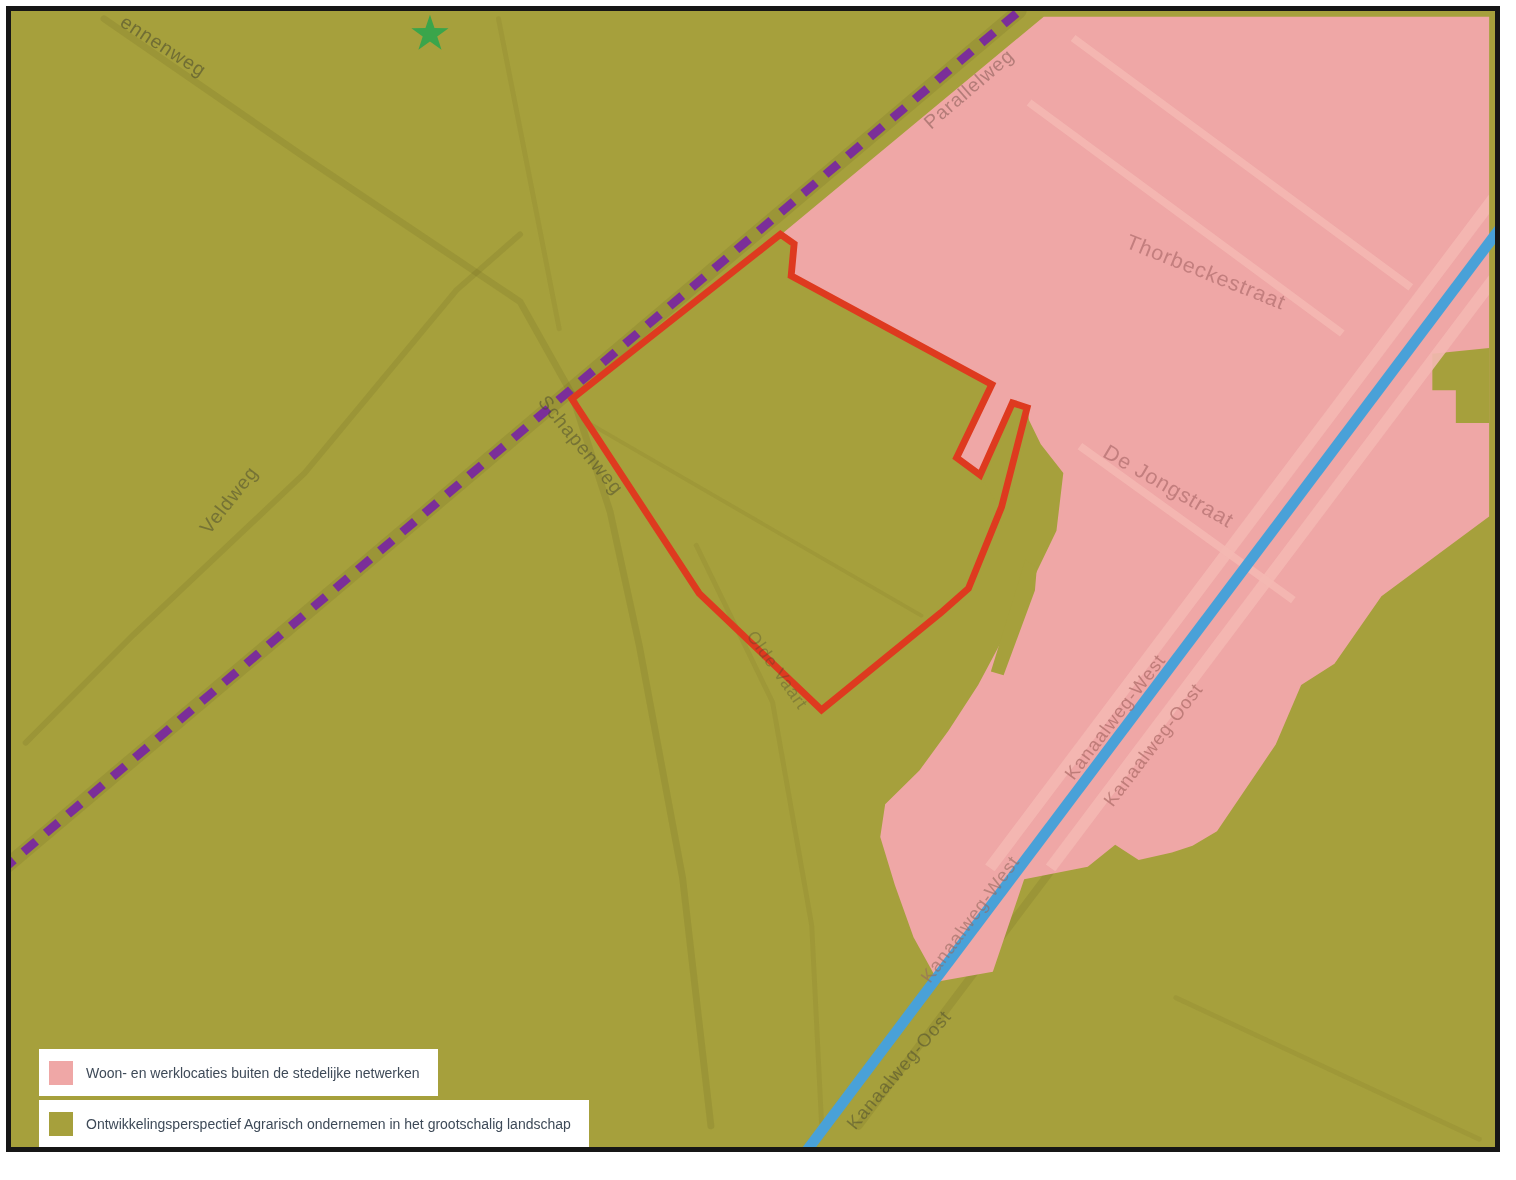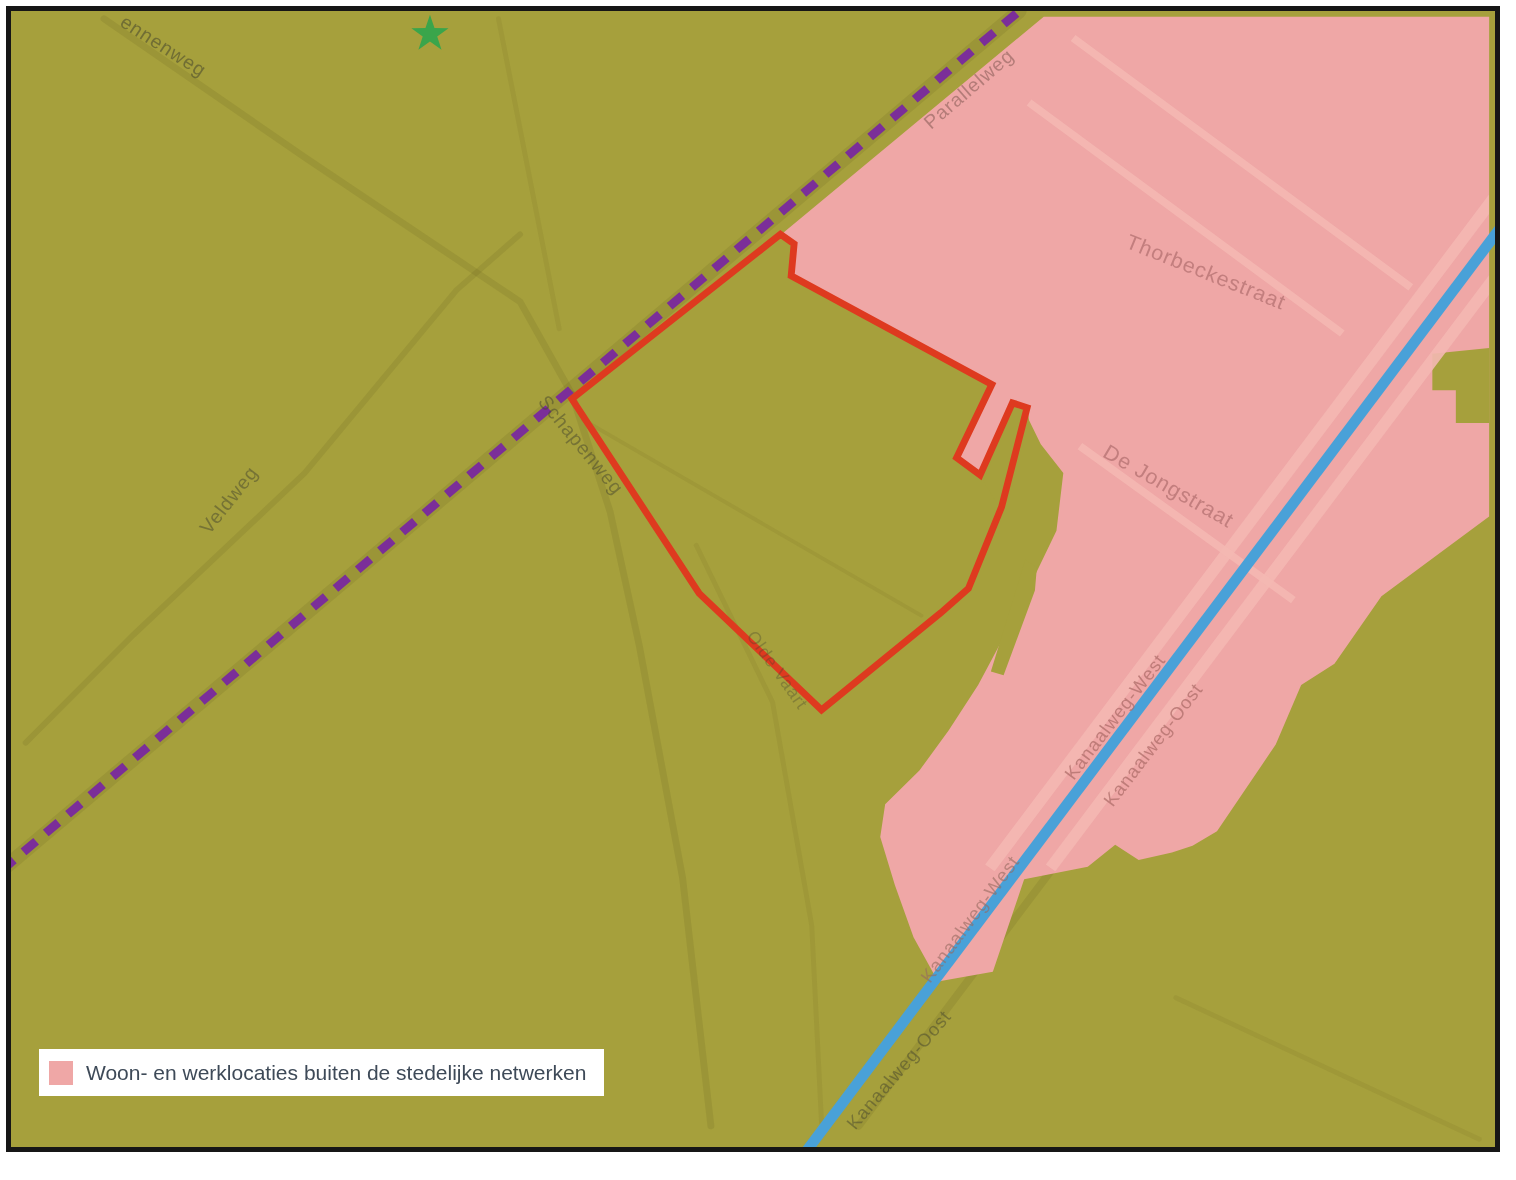--- a/index.html
+++ b/index.html
@@ -6,21 +6,21 @@
   .page{position:relative;width:1516px;height:1180px;background:#ffffff;overflow:hidden;
         font-family:"Liberation Sans",sans-serif;}
   .map{position:absolute;left:6px;top:6px;width:1494px;height:1146px;
        border:5px solid #161616;box-sizing:border-box;background:var(--olive,#a6a03c);overflow:hidden;}
   .map svg{position:absolute;left:0;top:0;width:100%;height:100%;display:block;}
   .maplabel{font-family:"Liberation Sans",sans-serif;letter-spacing:1px;}
   .legend{position:absolute;left:28px;top:1038px;}
   .legend-box{display:flex;align-items:center;background:#ffffff;margin-bottom:4px;
               height:47px;padding:0 18px 0 10px;width:max-content;}
   .legend-swatch{width:24px;height:24px;margin-right:13px;flex:0 0 auto;}
-  .legend-label{font-size:21px;color:var(--legend-text,#3e4a58);white-space:nowrap;text-align:center;}
+  .legend-label{font-size:14px;color:var(--legend-text,#3e4a58);white-space:nowrap;text-align:center;}
 </style>
 </head>
 <body>
 
 <div class="page">
 
   <div class="map">
     <svg viewBox="0 0 1516 1180" preserveAspectRatio="none">
 
       <defs>
@@ -80,16 +80,20 @@
         <text x="912" y="1104" transform="rotate(-50 912 1104)" font-size="19" fill="rgba(70,70,45,0.5)">Kanaalweg-Oost</text>
         <text x="778" y="688" transform="rotate(55 778 688)" font-size="18" fill="rgba(70,70,45,0.35)">Olde Vaart</text>
       </g>
     </svg>
 
     <div class="legend">
       <div class="legend-box">
         <span class="legend-swatch" style="background: rgb(239, 167, 166);"></span>
         <span class="legend-label">Woon- en werklocaties buiten de stedelijke netwerken</span>
       </div>
+      <div class="legend-box">
+        <span class="legend-swatch" style="background: rgb(166, 160, 60);"></span>
+        <span class="legend-label">Ontwikkelingsperspectief Agrarisch ondernemen in het grootschalig landschap</span>
+      </div>
     </div>
   </div>
 
 </div>
 
 </body></html>

